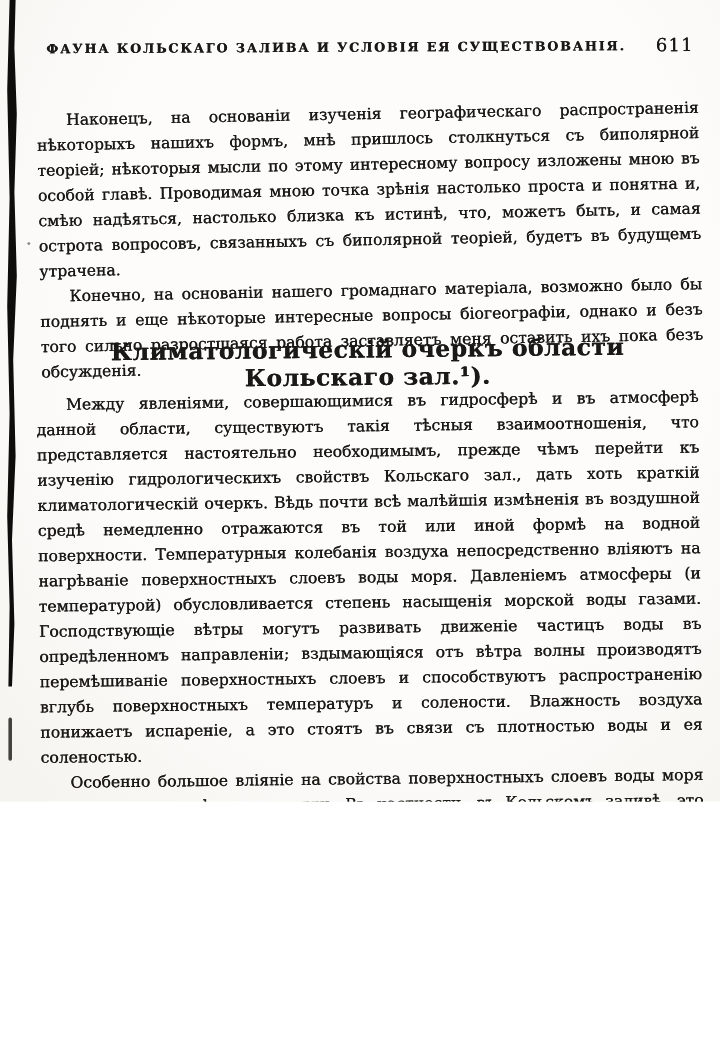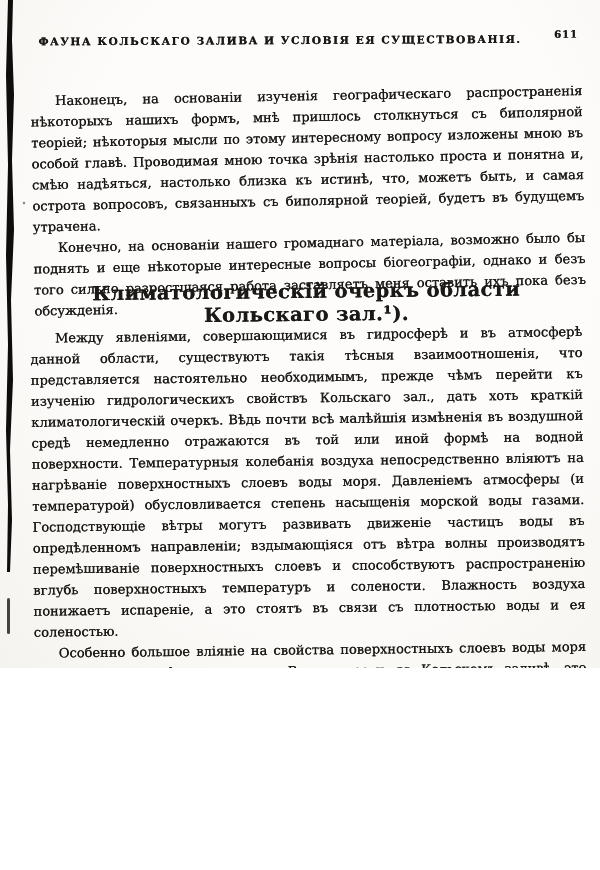--- a/index.html
+++ b/index.html
@@ -24,21 +24,21 @@
     transform: rotate(-0.3deg);
   }
   .running-title {
     position: absolute; left: 0; right: 40px; top: 4px;
     text-align: center;
     font-size: 10.5px; font-weight: bold; letter-spacing: 1.6px;
     white-space: nowrap;
   }
   .page-number {
     position: absolute; right: 22px; top: 0;
-    font-size: 10px; font-weight: bold; letter-spacing: 1px;
+    font-size: 15px; font-weight: normal; letter-spacing: 1px;
   }
 
   .text-col { position: absolute; left: 30px; width: 552px; }
   .text-col p {
     margin: 0;
     font-size: 13px;
     line-height: 21px;
     text-align: justify;
     text-indent: 1.9em;
     word-spacing: 0.5px;

